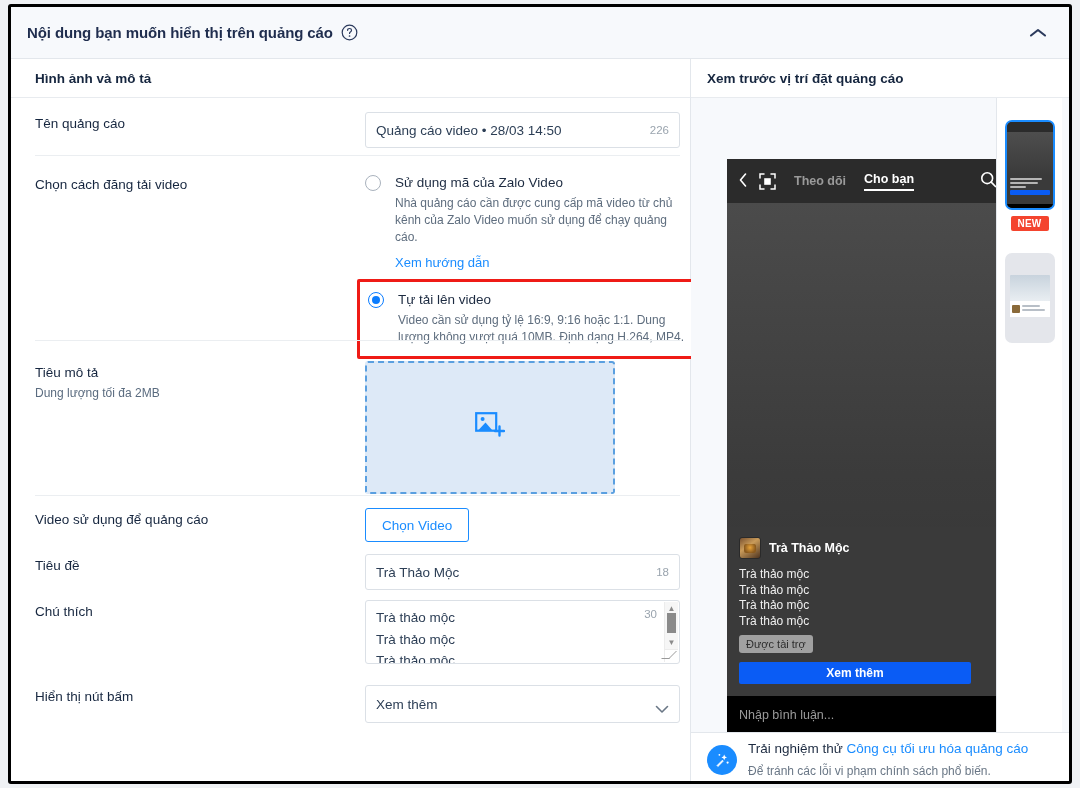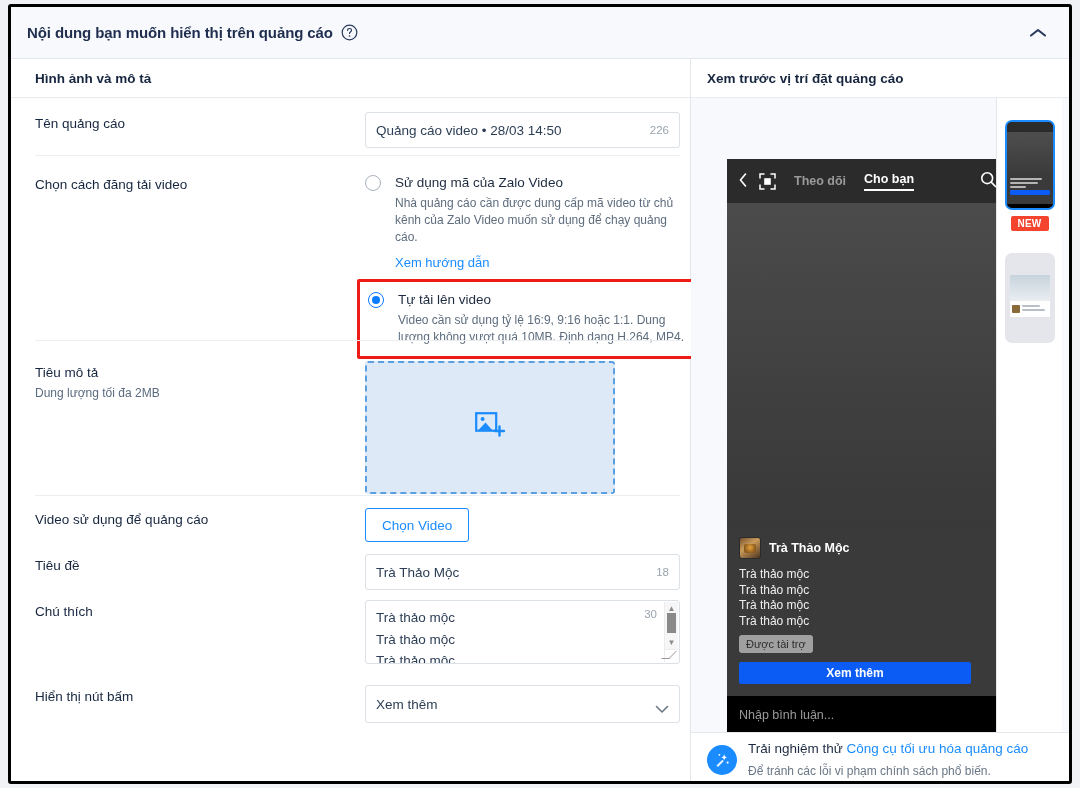--- a/index.html
+++ b/index.html
@@ -573,21 +573,21 @@
           </div>
 
           <div class="row row-sep" id="row-upload-method">
             <div class="row-label">Chọn cách đăng tải video</div>
             <div class="row-field">
 
               <div class="radio-opt">
                 <div class="radio"></div>
                 <div class="radio-text">
                   <div class="radio-title">Sử dụng mã của Zalo Video</div>
-                  <div class="radio-desc">Nhà quảng cáo cần được dung cấp mã video từ chủ kênh của Zalo Video muốn sử dụng để chạy quảng cáo.</div>
+                  <div class="radio-desc">Nhà quảng cáo cần được cung cấp mã video từ chủ kênh của Zalo Video muốn sử dụng để chạy quảng cáo.</div>
                 </div>
               </div>
 
               <a class="guide-link">Xem hướng dẫn</a>
 
               <div class="highlight-box">
                 <div class="radio-opt" style="margin-bottom:0;">
                   <div class="radio checked"></div>
                   <div class="radio-text">
                     <div class="radio-title">Tự tải lên video</div>

